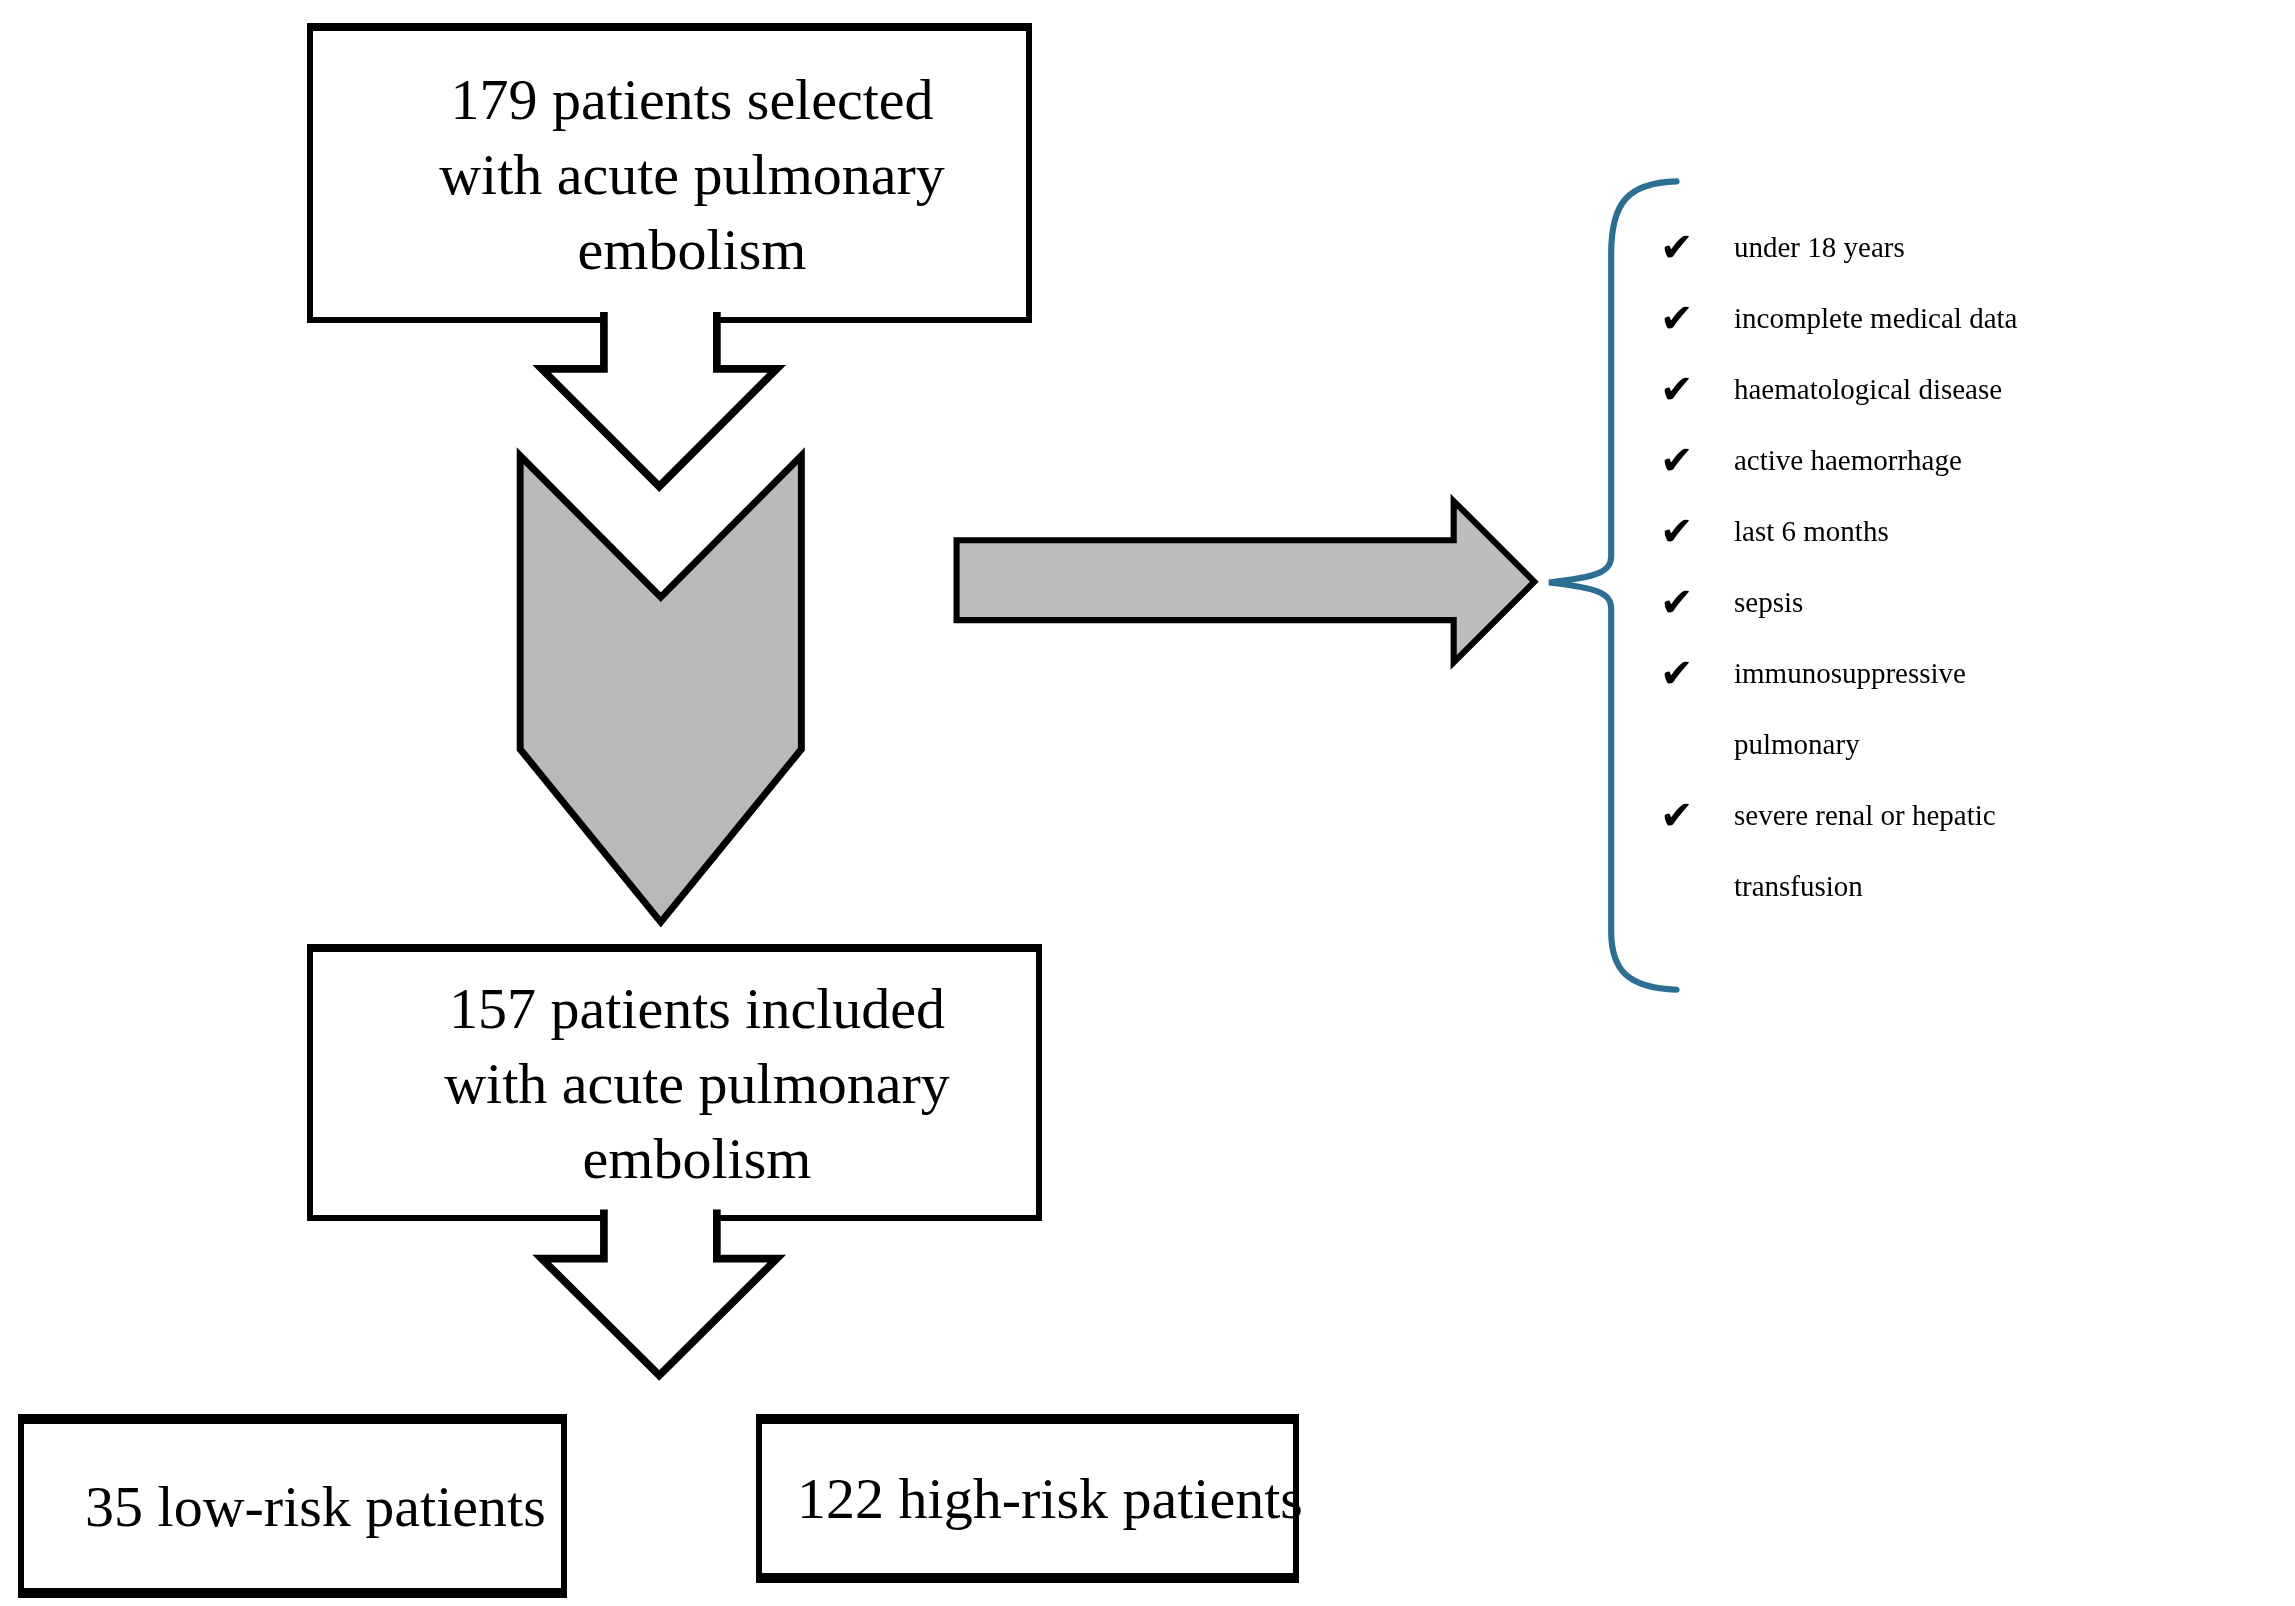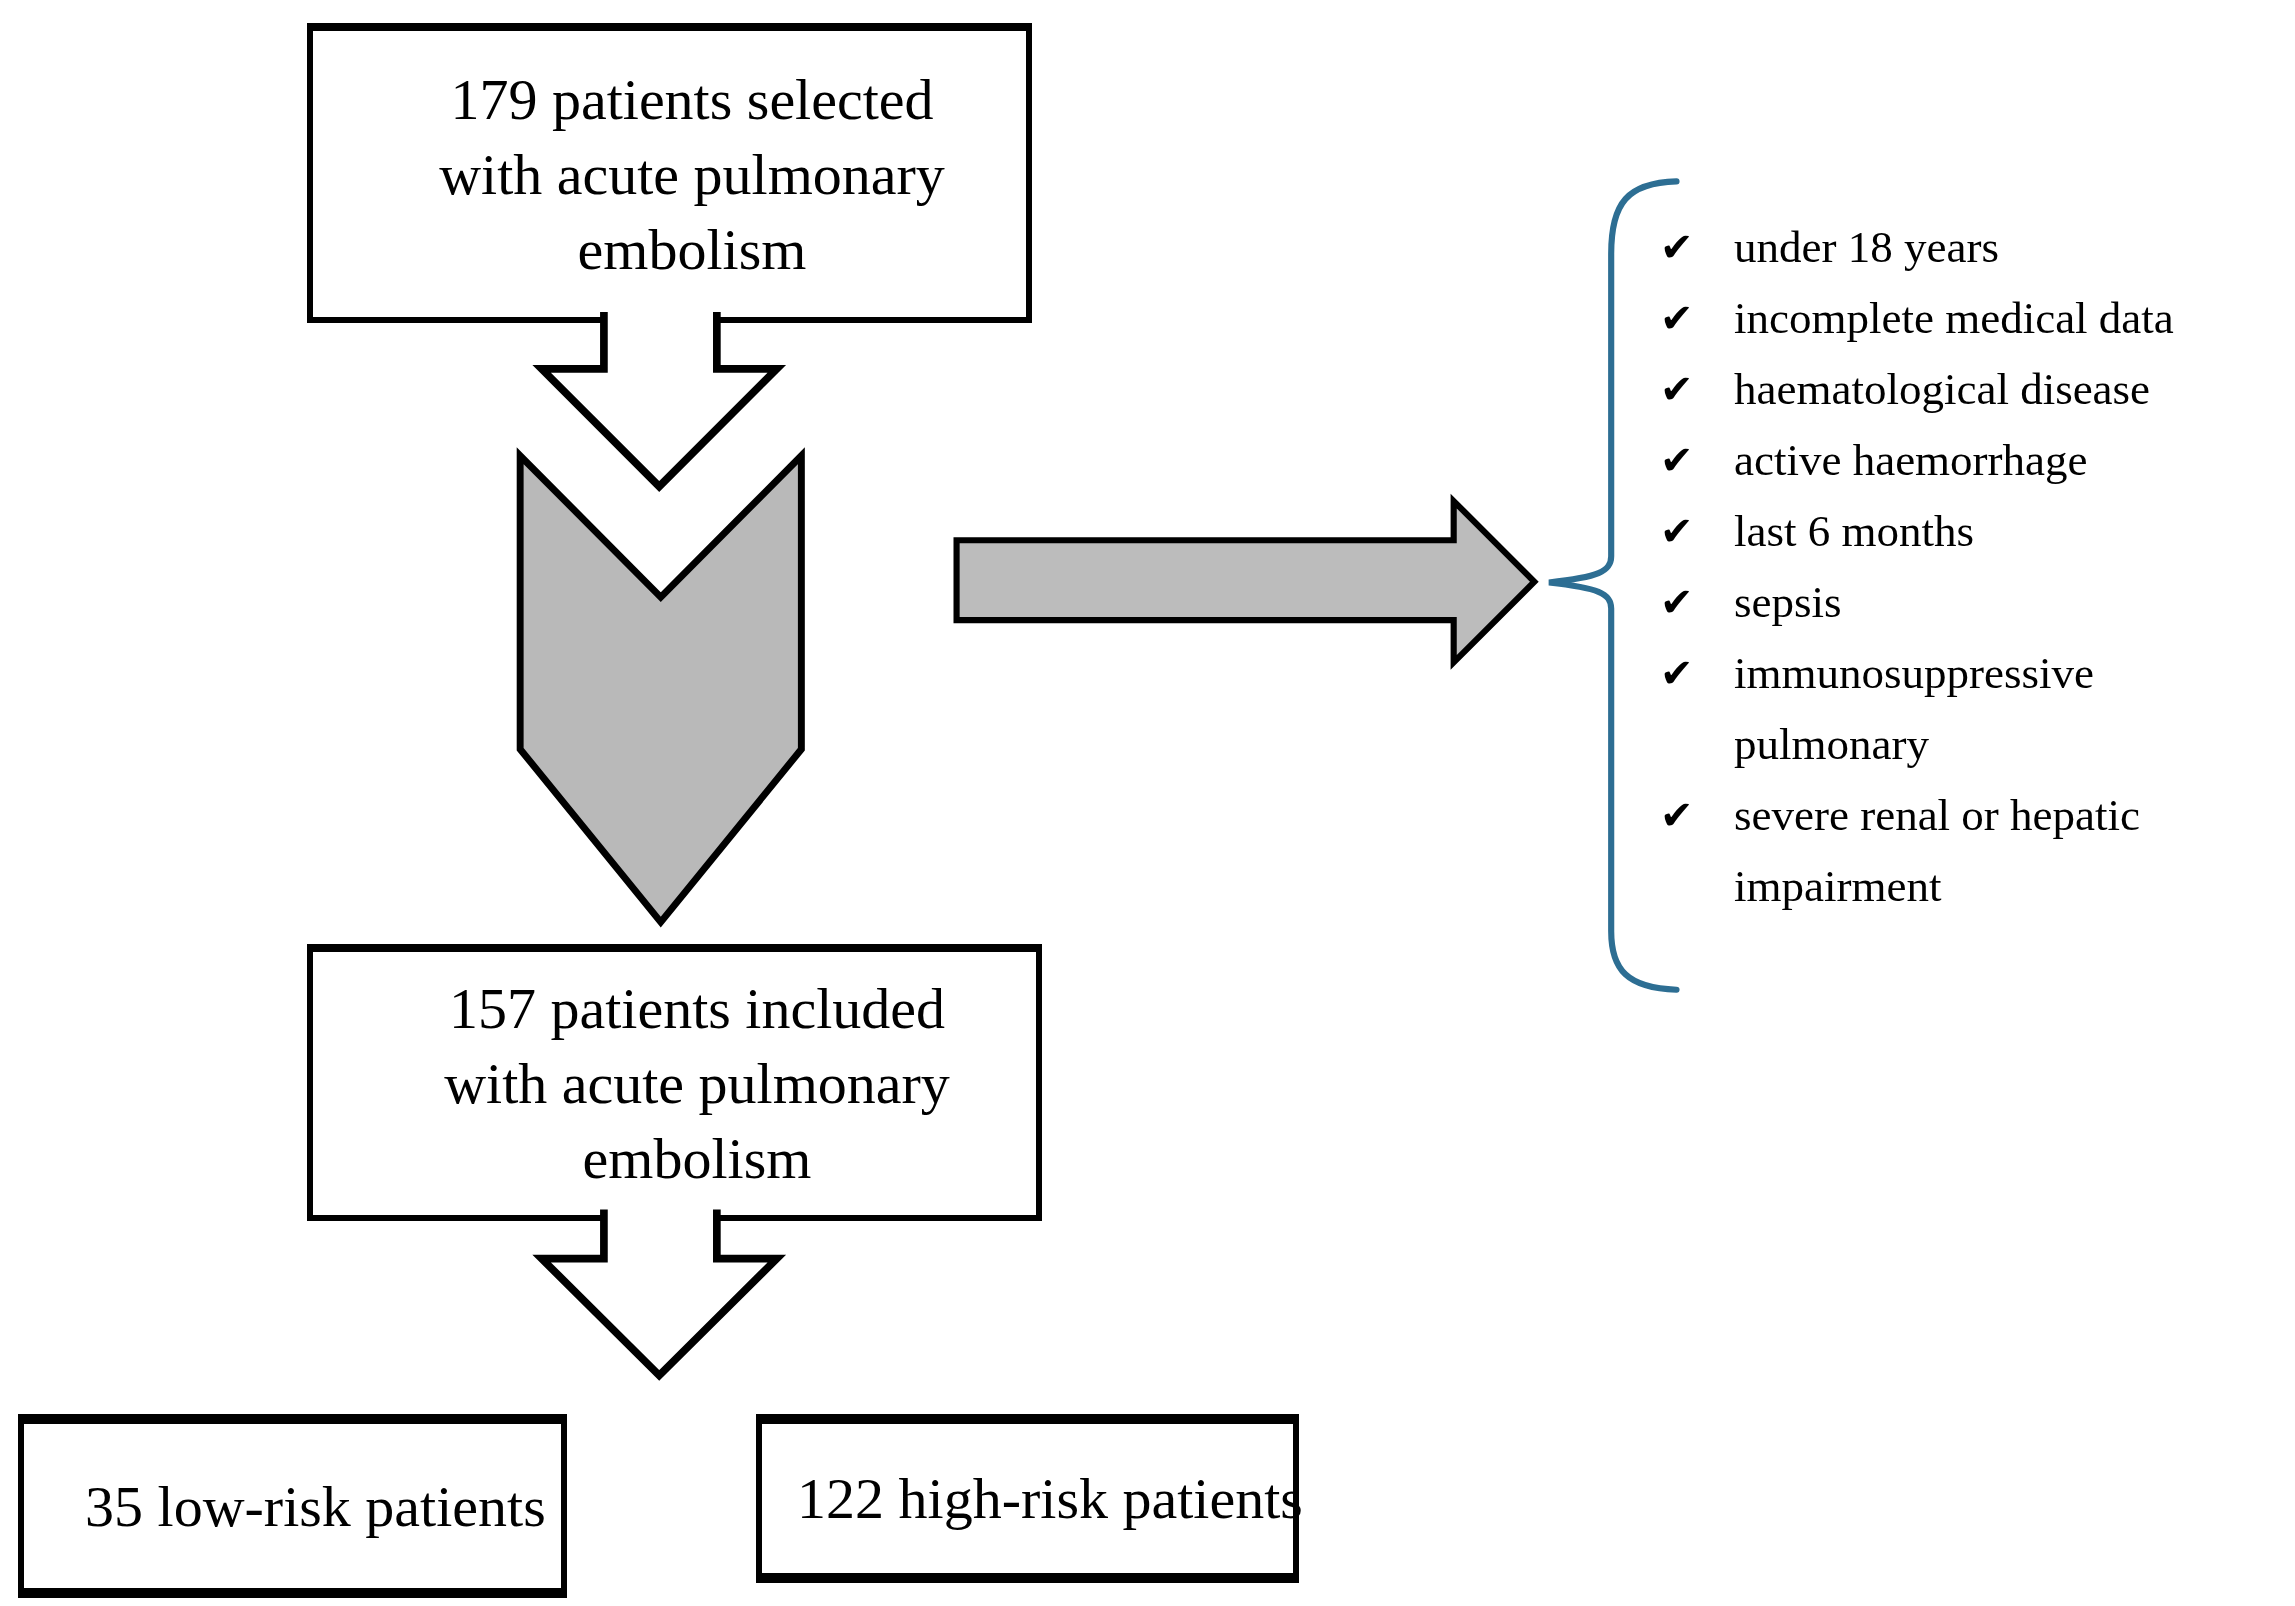--- a/index.html
+++ b/index.html
@@ -20,21 +20,21 @@
   #box-low      { left:18.4px;  top:1414px; width:549px; height:184px; border-width:10px 6.1px; }
   #box-high     { left:756px; top:1414px; width:543px; height:169px; border-width:10px 6.1px;align-items:center; }
 
   .criteria { position:absolute; left:1660px; top:212px; width:630px; z-index:1; }
   .crit-item { position:relative; padding-left:74px; }
   .crit-item .check {
     position:absolute; left:0; top:0;
     font-size:40px; line-height:71px;
     font-family:"DejaVu Sans","Liberation Sans",sans-serif;
   }
-  .crit-item .cline { display:block; font-size:45px; line-height:71px; white-space:nowrap; }
+  .crit-item .cline { display:block; font-size:29px; line-height:71px; white-space:nowrap; }
 
   svg.overlay { position:absolute; left:0; top:0; width:2295px; height:1606px; z-index:5; pointer-events:none; }
 </style>
 </head>
 <body>
 
 <div class="stage">
 
   <div class="box" id="box-selected">
     <span class="ln">179 patients selected</span>
@@ -82,21 +82,21 @@
       <span class="cline">sepsis</span>
     </div>
     <div class="crit-item">
       <span class="check">✔</span>
       <span class="cline">immunosuppressive</span>
       <span class="cline">pulmonary</span>
     </div>
     <div class="crit-item">
       <span class="check">✔</span>
       <span class="cline">severe renal or hepatic</span>
-      <span class="cline">impairment</span>
+      <span class="cline">transfusion</span>
     </div>
   </div>
 
   <svg class="overlay" viewBox="0 0 2987 2090">
 
     <polygon points="677,593 860,777 1043,593 1043,975 860,1200 677,975" fill="#b9b9b9" stroke="#000000" stroke-width="9" stroke-linejoin="miter"></polygon>
 
     <path d="M 786,406 L 786,480 L 705,480 L 858,633 L 1011,480 L 933,480 L 933,406" fill="#ffffff" stroke="#000000" stroke-width="10" stroke-linejoin="miter" fill-rule="nonzero"></path>
 
     <path d="M 786,1574 L 786,1638 L 705,1638 L 858,1790 L 1011,1638 L 933,1638 L 933,1574" fill="#ffffff" stroke="#000000" stroke-width="10" stroke-linejoin="miter" fill-rule="nonzero"></path>

